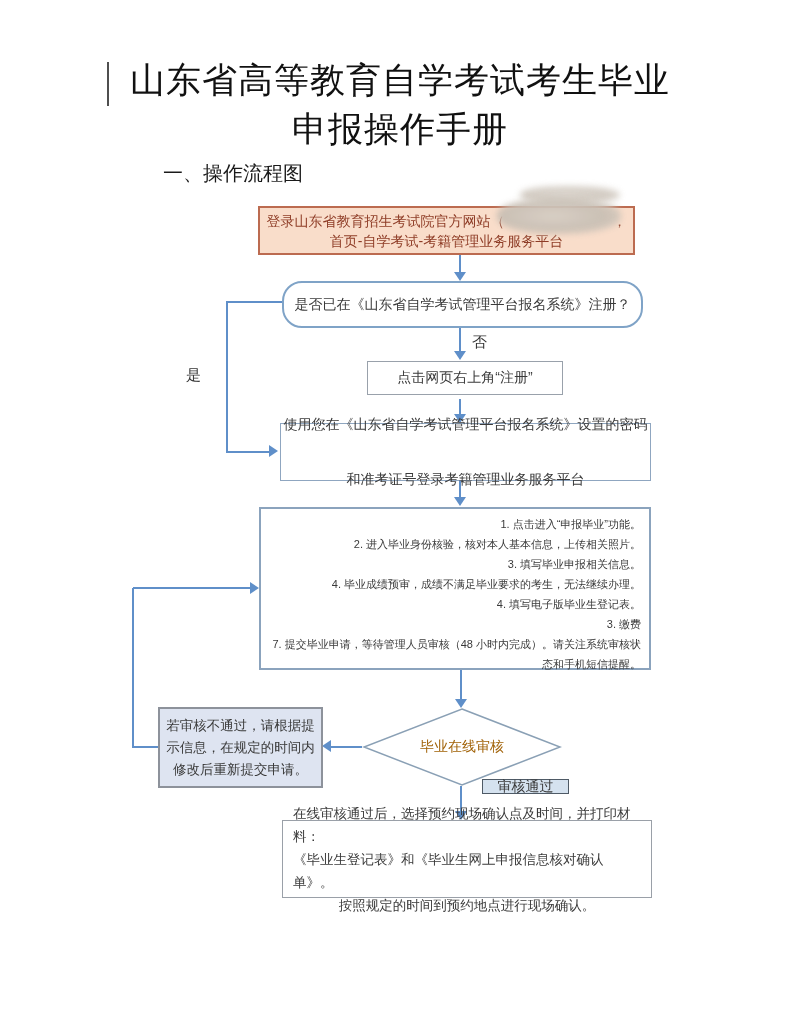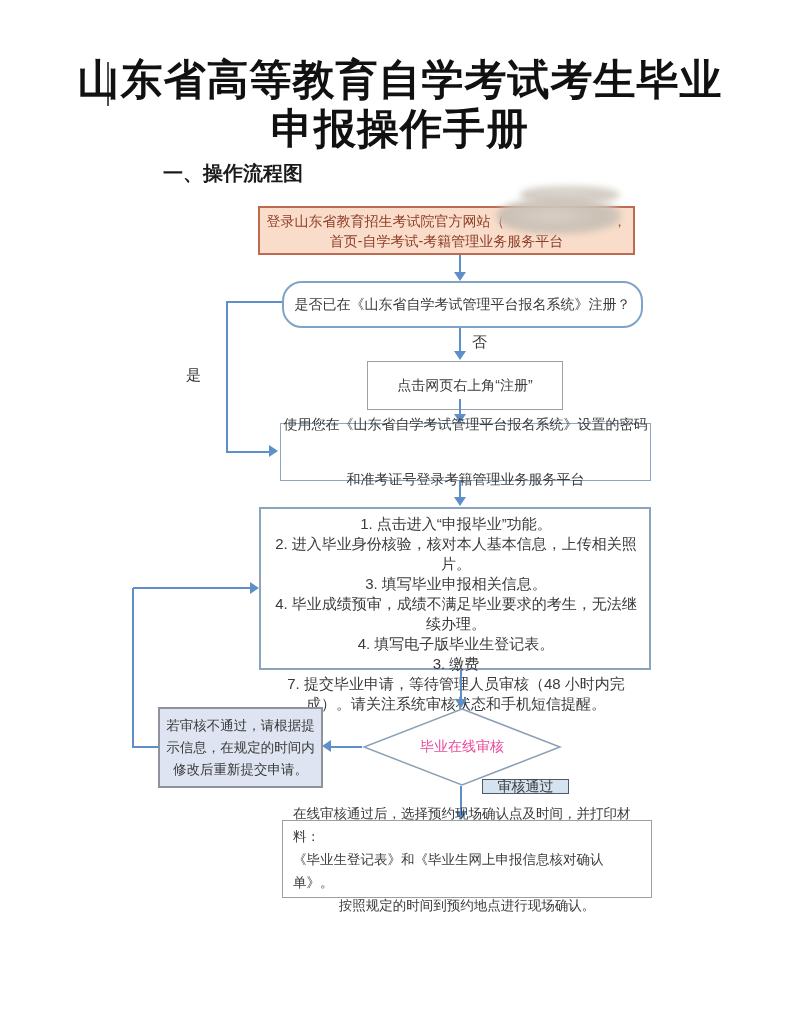--- a/index.html
+++ b/index.html
@@ -3,55 +3,55 @@
 <meta charset="utf-8">
 <style>
   html,body{margin:0;padding:0;background:#ffffff;}
   .page{
     position:relative;width:800px;height:1032px;background:#ffffff;overflow:hidden;
     font-family:"Liberation Sans","DejaVu Sans",sans-serif;color:#3a3a3a;
   }
   
   .accent-bar{position:absolute;left:107px;top:62px;width:2px;height:44px;background:#4f4f4f;}
   .doc-title{position:absolute;left:0;top:56px;width:800px;text-align:center;
-    font-family:"Liberation Serif","DejaVu Serif",serif;font-weight:700;
-    font-size:42px;line-height:49px;color:#111;letter-spacing:1px;}
-  .section-heading{position:absolute;left:163px;top:160px;font-size:20px;font-weight:700;color:#1a1a1a;}
+    font-family:"Liberation Serif","DejaVu Serif",serif;font-weight:400;
+    font-size:35px;line-height:49px;color:#111;letter-spacing:1px;}
+  .section-heading{position:absolute;left:163px;top:160px;font-size:20px;font-weight:400;color:#1a1a1a;}
   
   .fbox{position:absolute;box-sizing:border-box;background:#fff;display:flex;
     flex-direction:column;justify-content:center;align-items:center;text-align:center;}
   .box-login{left:258px;top:206px;width:377px;height:49px;background:#f9ddca;
     border:2px solid #bc6b50;color:#8e3c26;font-size:14px;line-height:20px;}
   .login-line1{display:flex;align-items:center;justify-content:center;}
   .login-gap{display:inline-block;width:108px;height:14px;}
   .smudge{position:absolute;border-radius:45%;
     background:radial-gradient(ellipse at 45% 50%, #d6cfc6 0%, #c7beb3 55%, rgba(223,217,209,0.55) 100%);
     filter:blur(3px);}
   .smudge-a{left:497px;top:198px;width:124px;height:36px;opacity:.92;}
   .smudge-b{left:520px;top:186px;width:100px;height:18px;opacity:.8;}
   .box-decision{left:282px;top:281px;width:361px;height:47px;border:2px solid #7fa3c7;
     border-radius:20px;font-size:14px;}
-  .box-register{left:367px;top:361px;width:196px;height:49px;border:1.5px solid #99a1ab;font-size:14px;}
+  .box-register{left:367px;top:361px;width:196px;height:34px;border:1.5px solid #99a1ab;font-size:14px;}
   .box-platform{left:280px;top:423px;width:371px;height:58px;border:1.5px solid #8fa6c0;
     font-size:14px;line-height:23px;gap:32px;}
   .box-steps{left:259px;top:507px;width:392px;height:163px;border:2px solid #8ba3bd;
-    justify-content:flex-start;align-items:stretch;text-align:center;padding:5px 8px 5px 10px;
-    font-size:15px;line-height:20px;}
+    justify-content:flex-start;align-items:stretch;text-align:right;padding:5px 8px 5px 10px;
+    font-size:11px;line-height:20px;}
   .box-fail{left:158px;top:707px;width:165px;height:81px;background:#dee4f1;
     border:2px solid #8d929b;font-size:13.5px;line-height:22px;padding:4px 6px;}
   .label-pass{left:482px;top:779px;width:87px;height:15px;background:#d5e2ef;
     border:1.5px solid #4e5a66;font-size:14px;}
   .box-final{left:282px;top:820px;width:370px;height:78px;border:1.5px solid #9aa0a8;
     justify-content:center;align-items:center;text-align:left;padding:4px 10px;
     font-size:13.5px;line-height:23px;}
   
   .diamond-wrap{position:absolute;left:362px;top:708px;width:200px;height:78px;}
   .diamond-wrap svg{position:absolute;left:0;top:0;}
   .diamond-label{position:absolute;left:0;top:0;width:200px;height:78px;display:flex;
-    align-items:center;justify-content:center;font-size:14px;color:#ec4899;}
+    align-items:center;justify-content:center;font-size:14px;color:#a16207;}
   
   .vline,.hline{position:absolute;background:#5f8fc9;}
   .vline{width:2px;}
   .hline{height:2px;}
   .arr{position:absolute;width:0;height:0;}
   .arr-down{border-left:6px solid transparent;border-right:6px solid transparent;border-top:9px solid #5f8fc9;}
   .arr-right{border-top:6px solid transparent;border-bottom:6px solid transparent;border-left:9px solid #5f8fc9;}
   .arr-left{border-top:6px solid transparent;border-bottom:6px solid transparent;border-right:9px solid #5f8fc9;}
   .branch-label{position:absolute;font-size:15px;color:#333;}
   .label-no{left:472px;top:333px;}

